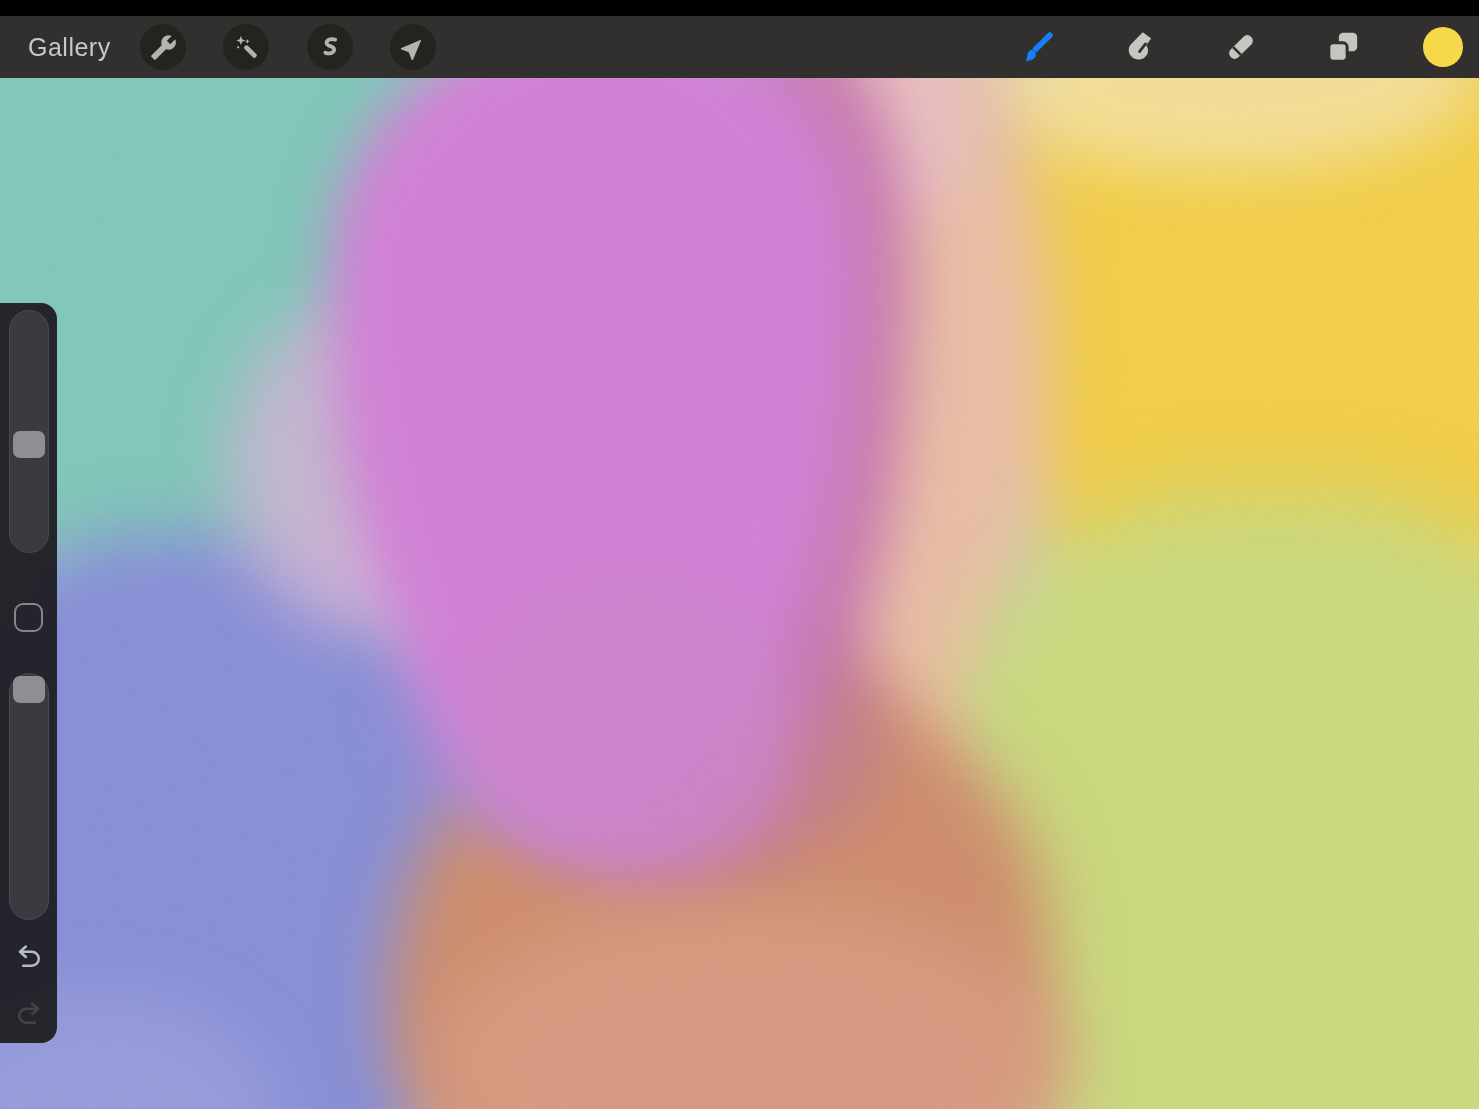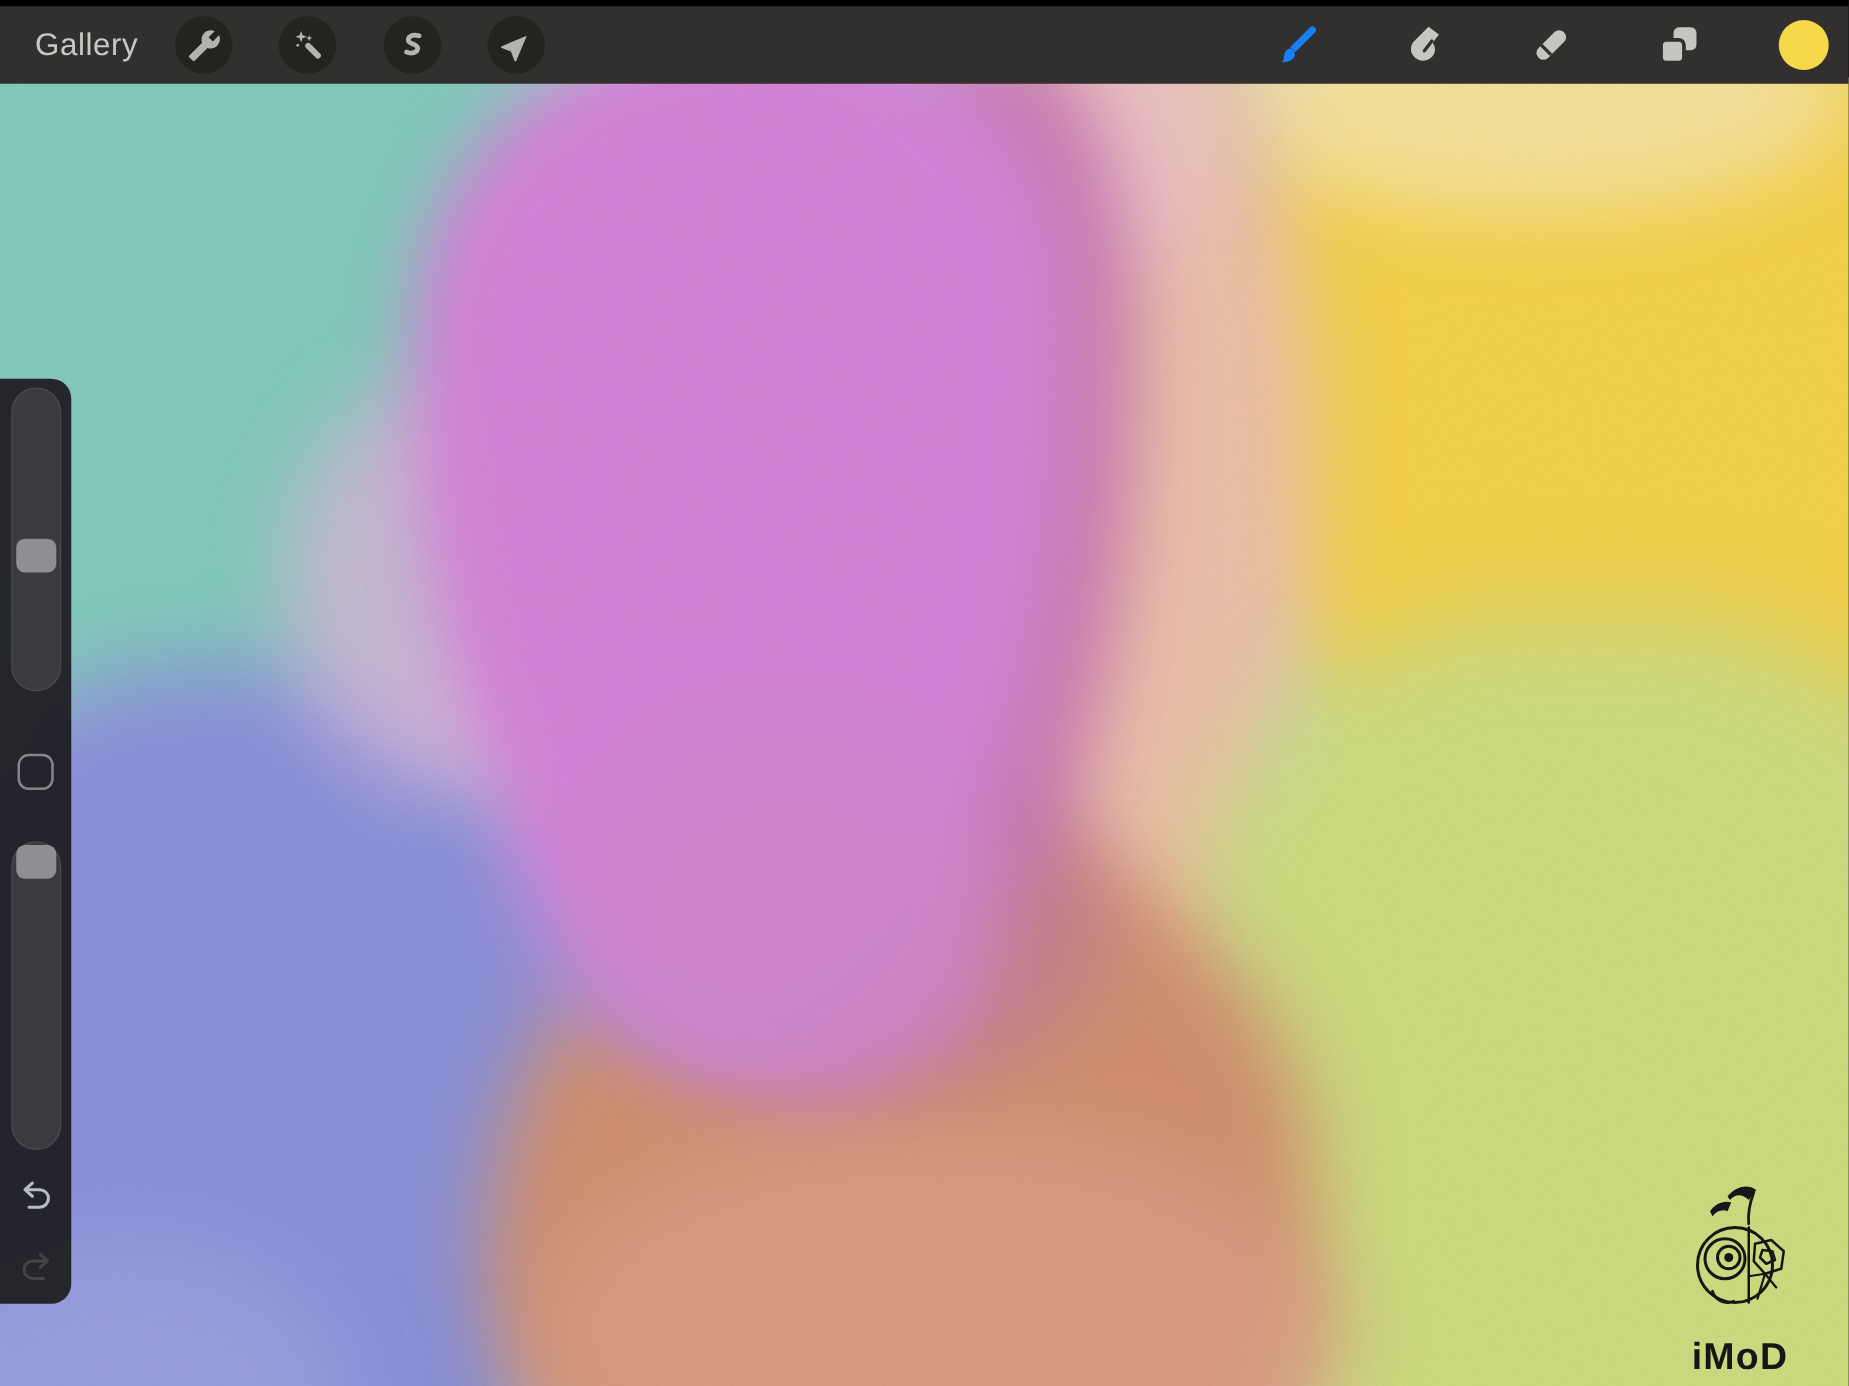--- a/index.html
+++ b/index.html
@@ -1,21 +1,21 @@
 <!DOCTYPE html>
 <html><head>
 <meta charset="utf-8">
 <style>
   * { margin:0; padding:0; box-sizing:border-box; }
   html,body { width:1479px; height:1109px; overflow:hidden; background:#000;
               font-family:"Liberation Sans", sans-serif; }
   #stage { position:relative; width:1479px; height:1109px; overflow:hidden; }
 
   
-  #topbar { position:absolute; left:0; top:5px; width:1479px; height:62px;
+  #topbar { position:absolute; left:0; top:16px; width:1479px; height:62px;
             background:#32302e; z-index:40; }
   #gallery-btn { position:absolute; left:28px; top:0; height:62px; line-height:62px;
                  font-size:25px; color:#c9c8c6; letter-spacing:.5px; cursor:default; }
   .tool-circle { position:absolute; top:8px; width:46px; height:46px; border-radius:50%;
                  background:#242320; display:flex; align-items:center; justify-content:center; }
   .tool-circle svg { width:27px; height:27px; }
   .rtool { position:absolute; top:11px; width:40px; height:40px;
            display:flex; align-items:center; justify-content:center; }
   .rtool svg { width:40px; height:40px; }
   #color-swatch { position:absolute; top:11px; width:40px; height:40px; border-radius:50%; }
@@ -92,43 +92,20 @@
     <div class="blob b-magbottom" style="background: rgb(207, 134, 205);"></div>
 
     <svg id="grain">
       <filter id="grainF">
         <feTurbulence type="fractalNoise" baseFrequency="0.8" numOctaves="2" stitchTiles="stitch"></feTurbulence>
         <feColorMatrix type="saturate" values="0"></feColorMatrix>
       </filter>
       <rect width="100%" height="100%" filter="url(#grainF)"></rect>
     </svg>
 
-    <div id="watermark">
-      <svg viewBox="0 0 100 128" fill="none" stroke="#161616" stroke-width="2.4" stroke-linecap="round" stroke-linejoin="round">
-
-        <path d="M40 12 C47 4 56 2 63 7 L57 15 C52 10 46 10 42 15 Z" fill="#161616" stroke="none"></path>
-        <path d="M26 24 C30 18 37 15 43 17 L40 24 C36 22 31 24 28 28 Z" fill="#161616" stroke="none"></path>
-        <path d="M61 9 C58 17 56 25 57 34" stroke-width="2.2"></path>
-
-        <circle cx="46" cy="67" r="30"></circle>
-        <path d="M57 37 L57 97" stroke-width="2"></path>
-
-        <circle cx="38" cy="62" r="16"></circle>
-        <circle cx="41" cy="61" r="9"></circle>
-        <circle cx="41" cy="61" r="3.6" fill="#161616" stroke="none"></circle>
-
-        <path d="M62 50 L75 47 L85 56 L83 70 L70 74 L61 64 Z" stroke-width="2"></path>
-        <path d="M68 55 L76 56 L78 63 L71 66 L66 61 Z" stroke-width="2"></path>
-
-        <path d="M57 76 L70 74 L79 85 M70 74 L64 94" stroke-width="1.8"></path>
-
-        <path d="M28 88 C30 95 38 99 45 96" stroke-width="2.2"></path>
-      </svg>
-      <div id="watermark-text">iMoD</div>
-    </div>
   </div>
 
   <div id="topbar">
     <div id="gallery-btn">Gallery</div>
 
     <div class="tool-circle" style="left:140px">
       <svg viewBox="0 0 24 24">
         <path transform="scale(-1,1) translate(-24,0)" fill="#b5b3b0" d="M22.7 19l-9.1-9.1c.9-2.3.4-5-1.5-6.9-2-2-5-2.4-7.4-1.3L9 6 6 9 1.6 4.7C.4 7.1.9 10.1 2.9 12.1c1.9 1.9 4.6 2.4 6.9 1.5l9.1 9.1c.4.4 1 .4 1.4 0l2.3-2.3c.5-.4.5-1.1.1-1.4z"></path>
       </svg>
     </div>

